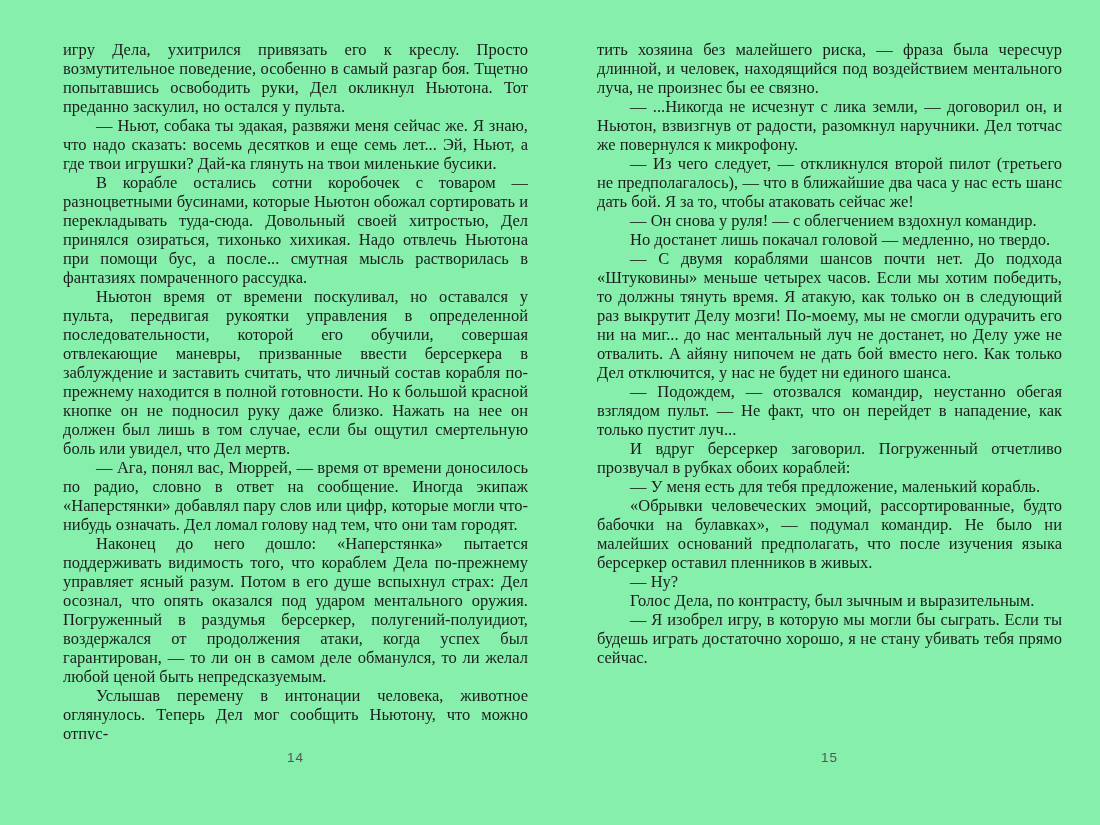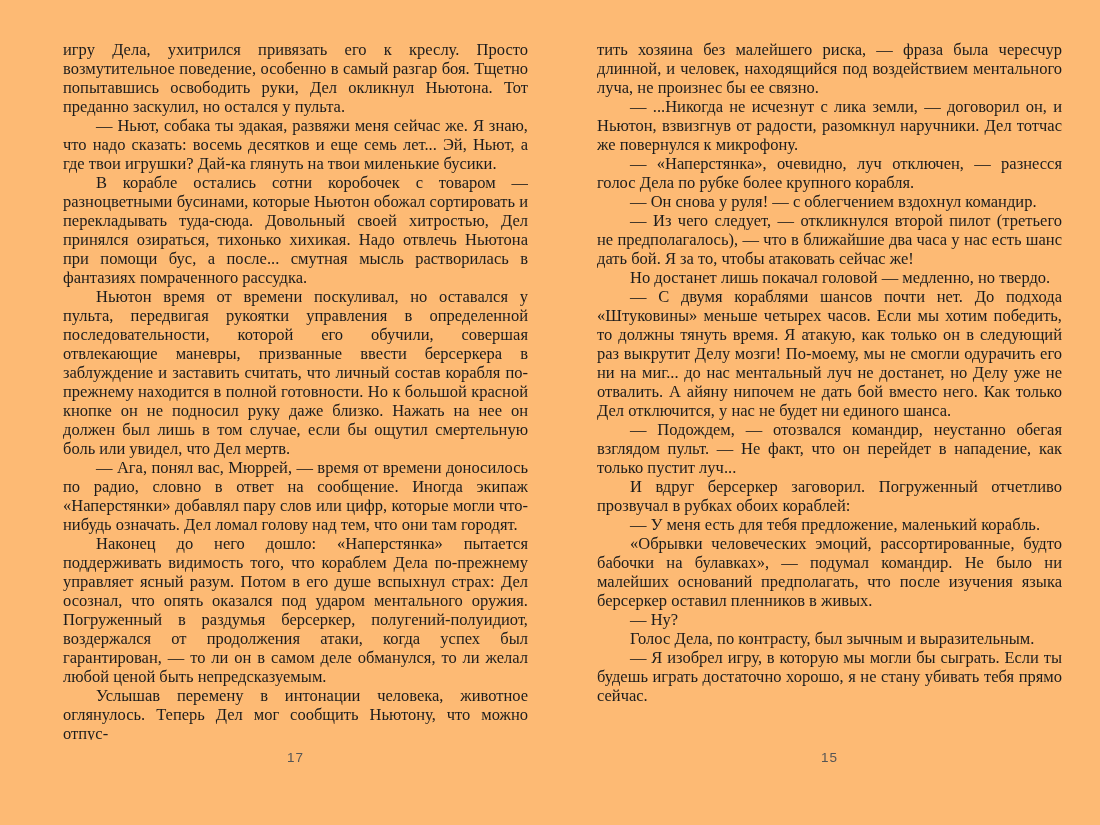--- a/index.html
+++ b/index.html
@@ -10,21 +10,21 @@
   body {
     width: 1100px;
     height: 825px;
     position: relative;
     overflow: hidden;
     font-family: "Liberation Serif", serif;
   }
   .spread {
     position: absolute;
     inset: 0;
-    background: #fdba74;
+    background: #86efac;
   }
   .page {
     position: absolute;
     top: 0;
     height: 825px;
     width: 465px;
   }
   .page.left  { left: 63px; }
   .page.right { left: 597px; }
   .text-block {
@@ -70,30 +70,29 @@
   <div class="page left">
     <div class="text-block">
         <p class="para cont">игру Дела, ухитрился привязать его к креслу. Просто возмутительное поведение, особенно в самый разгар боя. Тщетно попытавшись освободить руки, Дел окликнул Ньютона. Тот преданно заскулил, но остался у пульта.</p>
         <p class="para">— Ньют, собака ты эдакая, развяжи меня сейчас же. Я знаю, что надо сказать: восемь десятков и еще семь лет... Эй, Ньют, а где твои игрушки? Дай-ка глянуть на твои миленькие бусики.</p>
         <p class="para">В корабле остались сотни коробочек с товаром — разноцветными бусинами, которые Ньютон обожал сортировать и перекладывать туда-сюда. Довольный своей хитростью, Дел принялся озираться, тихонько хихикая. Надо отвлечь Ньютона при помощи бус, а после... смутная мысль растворилась в фантазиях помраченного рассудка.</p>
         <p class="para">Ньютон время от времени поскуливал, но оставался у пульта, передвигая рукоятки управления в определенной последовательности, которой его обучили, совершая отвлекающие маневры, призванные ввести берсеркера в заблуждение и заставить считать, что личный состав корабля по-прежнему находится в полной готовности. Но к большой красной кнопке он не подносил руку даже близко. Нажать на нее он должен был лишь в том случае, если бы ощутил смертельную боль или увидел, что Дел мертв.</p>
         <p class="para">— Ага, понял вас, Мюррей, — время от времени доносилось по радио, словно в ответ на сообщение. Иногда экипаж «Наперстянки» добавлял пару слов или цифр, которые могли что-нибудь означать. Дел ломал голову над тем, что они там городят.</p>
         <p class="para">Наконец до него дошло: «Наперстянка» пытается поддерживать видимость того, что кораблем Дела по-прежнему управляет ясный разум. Потом в его душе вспыхнул страх: Дел осознал, что опять оказался под ударом ментального оружия. Погруженный в раздумья берсеркер, полугений-полуидиот, воздержался от продолжения атаки, когда успех был гарантирован, — то ли он в самом деле обманулся, то ли желал любой ценой быть непредсказуемым.</p>
         <p class="para">Услышав перемену в интонации человека, животное оглянулось. Теперь Дел мог сообщить Ньютону, что можно отпус-</p>
       </div>
-    <div class="page-number">17</div>
+    <div class="page-number">14</div>
   </div>
 
   <div class="page right">
     <div class="text-block">
         <p class="para cont">тить хозяина без малейшего риска, — фраза была чересчур длинной, и человек, находящийся под воздействием ментального луча, не произнес бы ее связно.</p>
         <p class="para">— ...Никогда не исчезнут с лика земли, — договорил он, и Ньютон, взвизгнув от радости, разомкнул наручники. Дел тотчас же повернулся к микрофону.</p>
-        <p class="para">— «Наперстянка», очевидно, луч отключен, — разнесся голос Дела по рубке более крупного корабля.</p>
+        <p class="para">— Из чего следует, — откликнулся второй пилот (третьего не предполагалось), — что в ближайшие два часа у нас есть шанс дать бой. Я за то, чтобы атаковать сейчас же!</p>
         <p class="para">— Он снова у руля! — с облегчением вздохнул командир.</p>
-        <p class="para">— Из чего следует, — откликнулся второй пилот (третьего не предполагалось), — что в ближайшие два часа у нас есть шанс дать бой. Я за то, чтобы атаковать сейчас же!</p>
         <p class="para">Но достанет лишь покачал головой — медленно, но твердо.</p>
         <p class="para">— С двумя кораблями шансов почти нет. До подхода «Штуковины» меньше четырех часов. Если мы хотим победить, то должны тянуть время. Я атакую, как только он в следующий раз выкрутит Делу мозги! По-моему, мы не смогли одурачить его ни на миг... до нас ментальный луч не достанет, но Делу уже не отвалить. А айяну нипочем не дать бой вместо него. Как только Дел отключится, у нас не будет ни единого шанса.</p>
         <p class="para">— Подождем, — отозвался командир, неустанно обегая взглядом пульт. — Не факт, что он перейдет в нападение, как только пустит луч...</p>
         <p class="para">И вдруг берсеркер заговорил. Погруженный отчетливо прозвучал в рубках обоих кораблей:</p>
         <p class="para">— У меня есть для тебя предложение, маленький корабль.</p>
         <p class="para">«Обрывки человеческих эмоций, рассортированные, будто бабочки на булавках», — подумал командир. Не было ни малейших оснований предполагать, что после изучения языка берсеркер оставил пленников в живых.</p>
         <p class="para">— Ну?</p>
         <p class="para">Голос Дела, по контрасту, был зычным и выразительным.</p>
         <p class="para">— Я изобрел игру, в которую мы могли бы сыграть. Если ты будешь играть достаточно хорошо, я не стану убивать тебя прямо сейчас.</p>
       </div>

